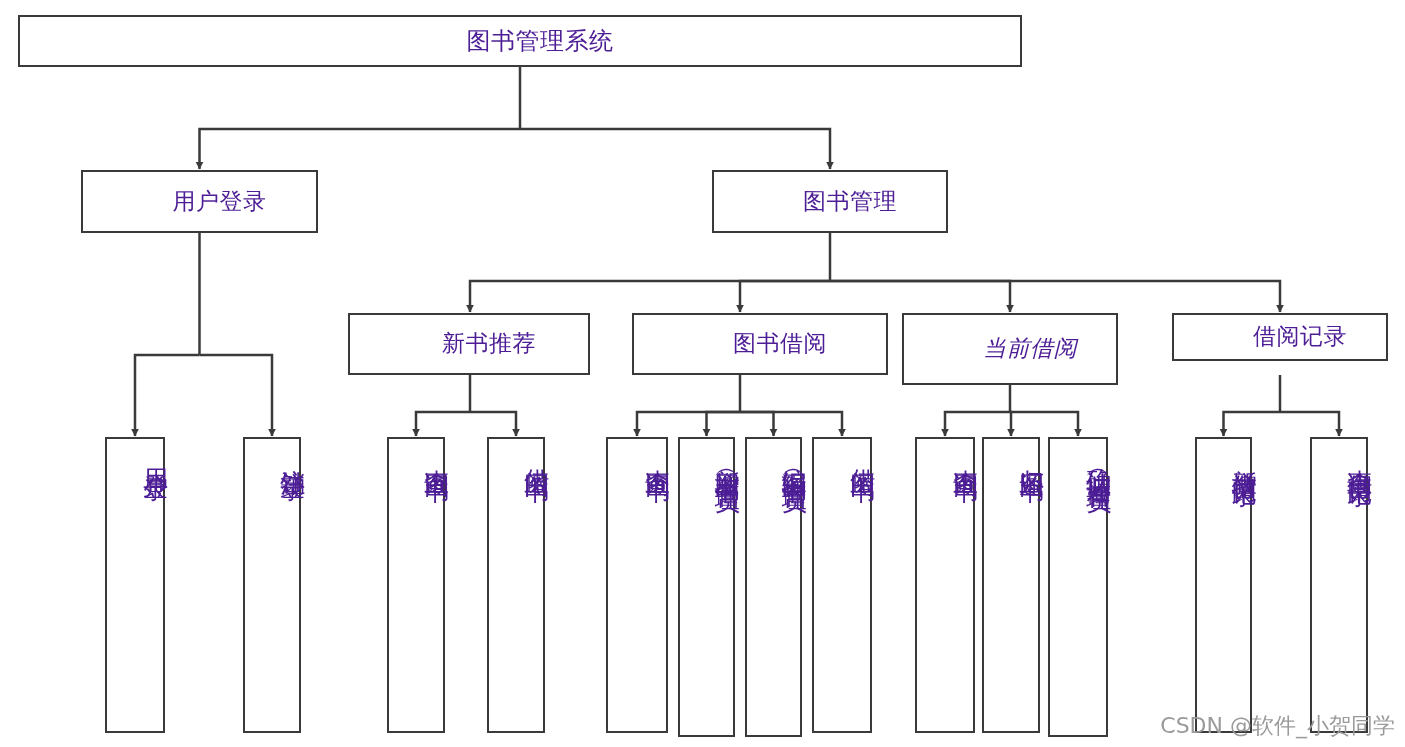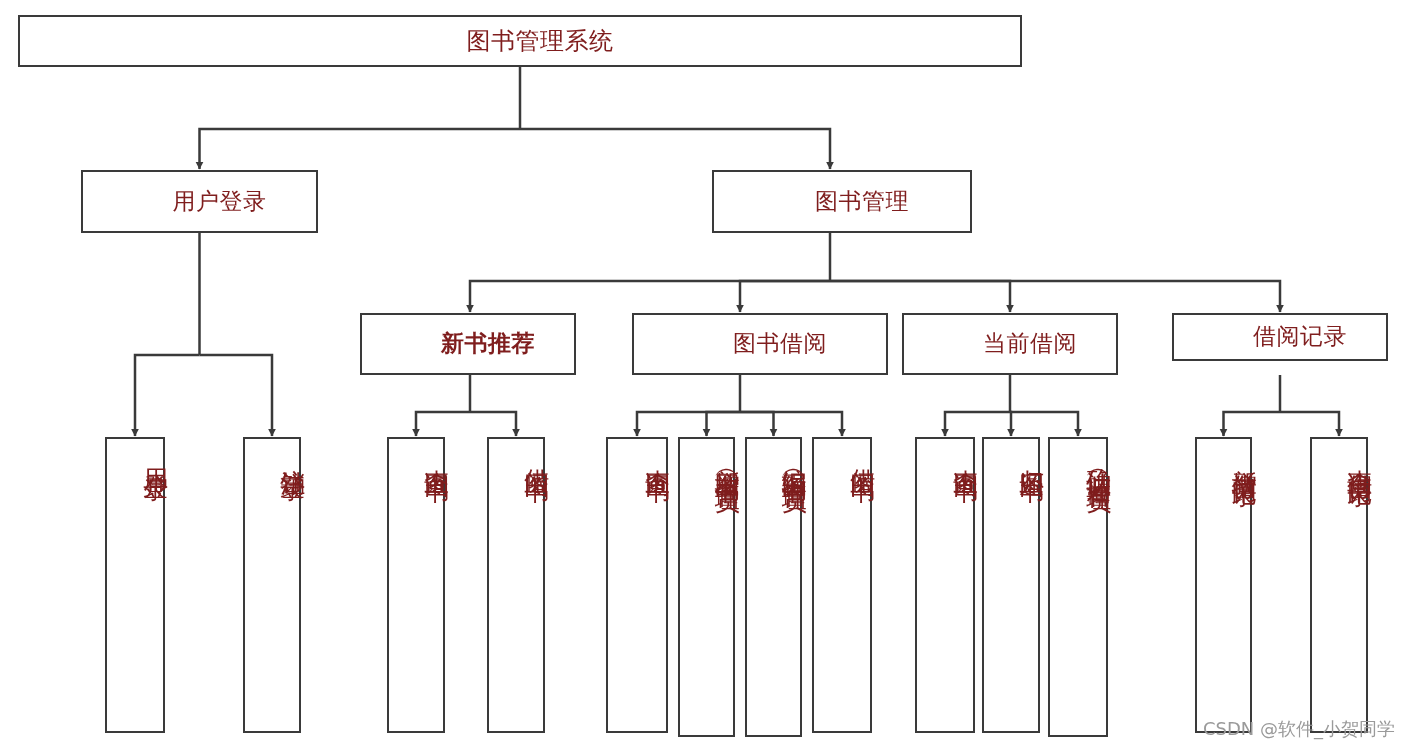--- a/index.html
+++ b/index.html
@@ -27,21 +27,21 @@
     pointer-events: none;
   }
   .node {
     position: absolute;
     box-sizing: border-box;
     border: 2.5px solid #3a3a3a;
     background: #ffffff;
     display: flex;
     align-items: center;
     justify-content: center;
-    color: #7f1d1d;
+    color: #4c1d95;
     padding-left: 40px;
   }
   .node .node-label {
     display: block;
     text-align: center;
     line-height: 1.28;
     letter-spacing: 0.5px;
   }
   
   .node.horiz .node-label {
@@ -61,21 +61,21 @@
     text-orientation: upright;
     font-size: 25px;
     line-height: 1.05;
     letter-spacing: 3px;
     white-space: nowrap;
   }
   #watermark {
     position: absolute;
     right: 10px;
     bottom: 6px;
-    font-size: 18px;
+    font-size: 22px;
     color: #9a9a9a;
     font-family: "DejaVu Sans", "Liberation Sans", sans-serif;
     white-space: nowrap;
     user-select: none;
   }
 </style>
 </head>
 <body>
 
 <div id="diagram-root">
@@ -114,30 +114,30 @@
         <path d="M 1280 412 L 1339 412 L 1339 436" marker-end="url(#arrowhead)"></path>
       </g>
   </svg>
   <div id="node-layer">
       <div class="node horiz root" id="node-root" style="left: 18px; top: 15px; width: 1004px; height: 52px;">
         <span class="node-label">图书管理系统</span>
       </div>
       <div class="node horiz" id="node-login" style="left: 81px; top: 170px; width: 237px; height: 63px;">
         <span class="node-label">用户登录</span>
       </div>
-      <div class="node horiz" id="node-bookmgmt" style="left: 712px; top: 170px; width: 260px; height: 63px;">
+      <div class="node horiz" id="node-bookmgmt" style="left: 712px; top: 170px; width: 236px; height: 63px;">
         <span class="node-label">图书管理</span>
       </div>
-      <div class="node horiz" id="node-newbook" style="left: 360px; top: 313px; width: 216px; height: 62px; font-weight: bold;">
+      <div class="node horiz" id="node-newbook" style="left: 348px; top: 313px; width: 242px; height: 62px;">
         <span class="node-label">新书推荐</span>
       </div>
       <div class="node horiz" id="node-borrow" style="left: 632px; top: 313px; width: 256px; height: 62px;">
         <span class="node-label">图书借阅</span>
       </div>
-      <div class="node horiz" id="node-current" style="left: 902px; top: 313px; width: 216px; height: 62px;">
+      <div class="node horiz" id="node-current" style="left: 902px; top: 313px; width: 216px; height: 72px; font-style: italic;">
         <span class="node-label">当前借阅</span>
       </div>
       <div class="node horiz" id="node-record" style="left: 1172px; top: 313px; width: 216px; height: 48px;">
         <span class="node-label">借阅记录</span>
       </div>
       <div class="node vert" id="node-leaf_login1" style="left: 105px; top: 437px; width: 60px; height: 296px;">
         <span class="node-label">用户登录</span>
       </div>
       <div class="node vert" id="node-leaf_login2" style="left: 243px; top: 437px; width: 58px; height: 296px;">
         <span class="node-label">注销登录</span>

